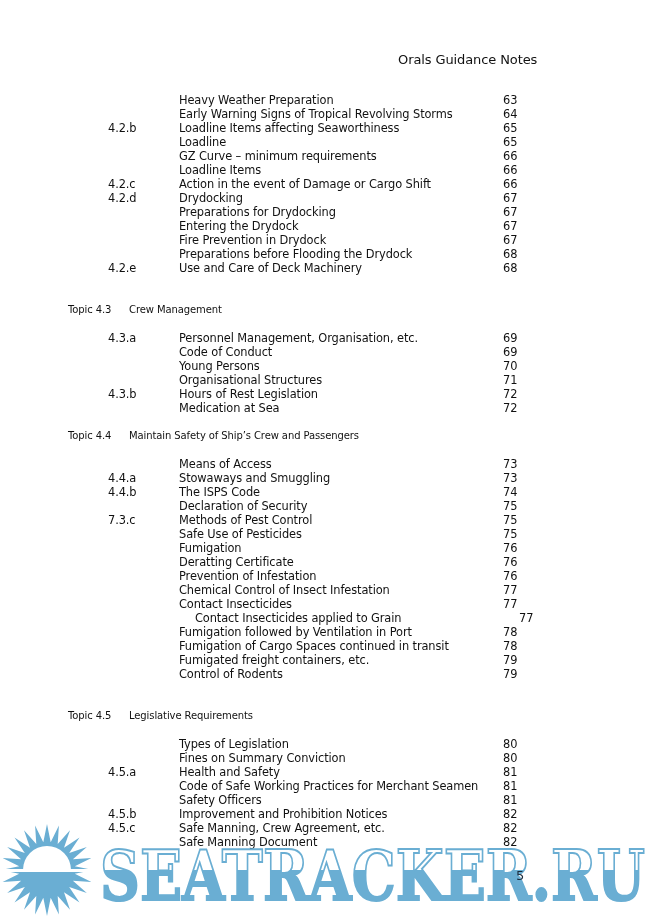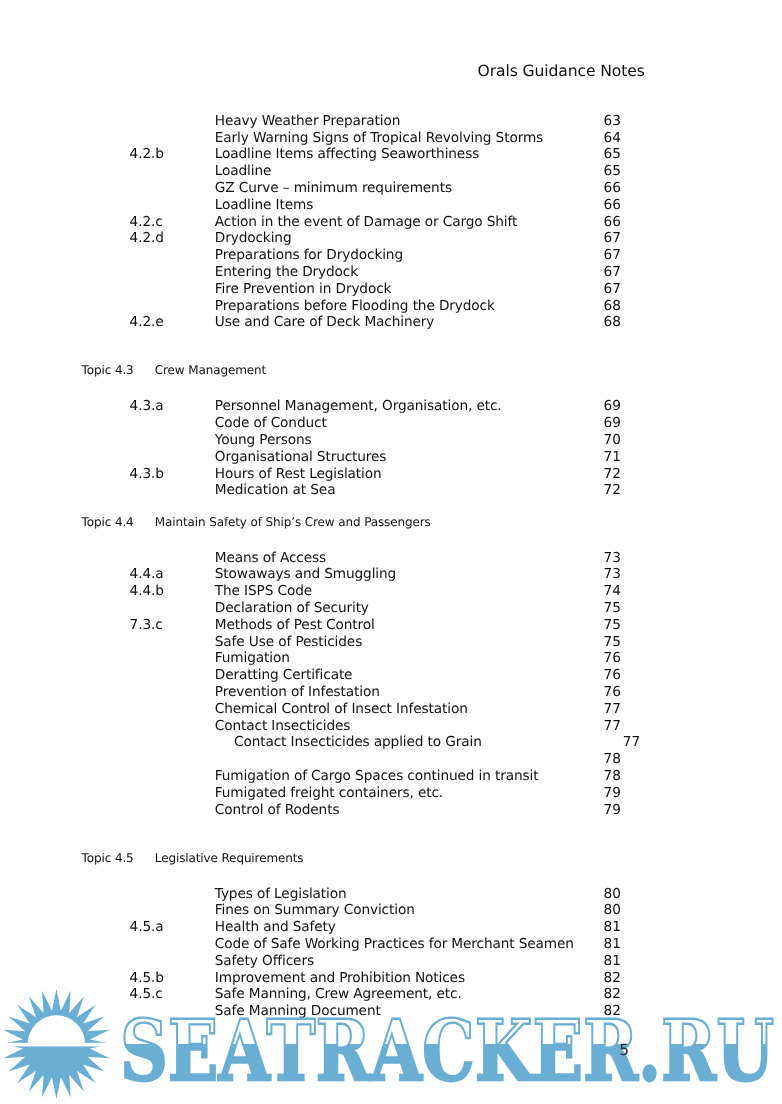--- a/index.html
+++ b/index.html
@@ -185,20 +185,21 @@
       <span class="title">Contact Insecticides</span>
       <span class="page">77</span>
     </div>
     <div class="row" style="top: 611px; left: 16px; width: 652px; padding-left: 32px;">
       <span class="code"></span>
       <span class="title">Contact Insecticides applied to Grain</span>
       <span class="page">77</span>
     </div>
     <div class="row" style="top: 625px; left: 0px; width: 652px;">
       <span class="code"></span>
+      <span class="title">Fumigation followed by Ventilation in Port</span>
       <span class="page">78</span>
     </div>
     <div class="row" style="top: 639px; left: 0px; width: 652px;">
       <span class="code"></span>
       <span class="title">Fumigation of Cargo Spaces continued in transit</span>
       <span class="page">78</span>
     </div>
     <div class="row" style="top: 653px; left: 0px; width: 652px;">
       <span class="code"></span>
       <span class="title">Fumigated freight containers, etc.</span>

